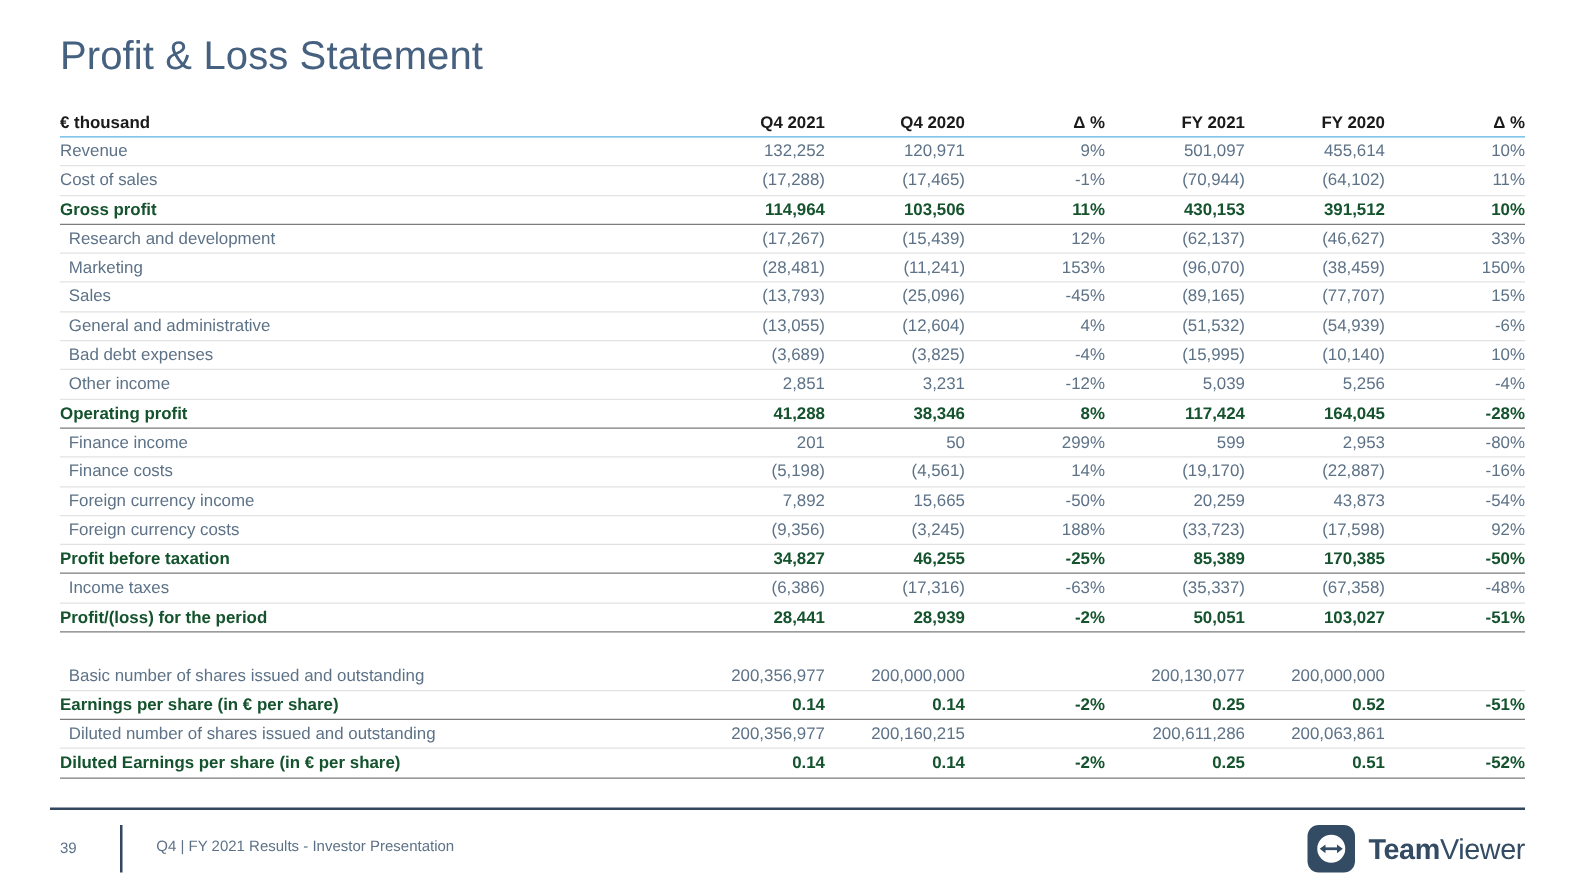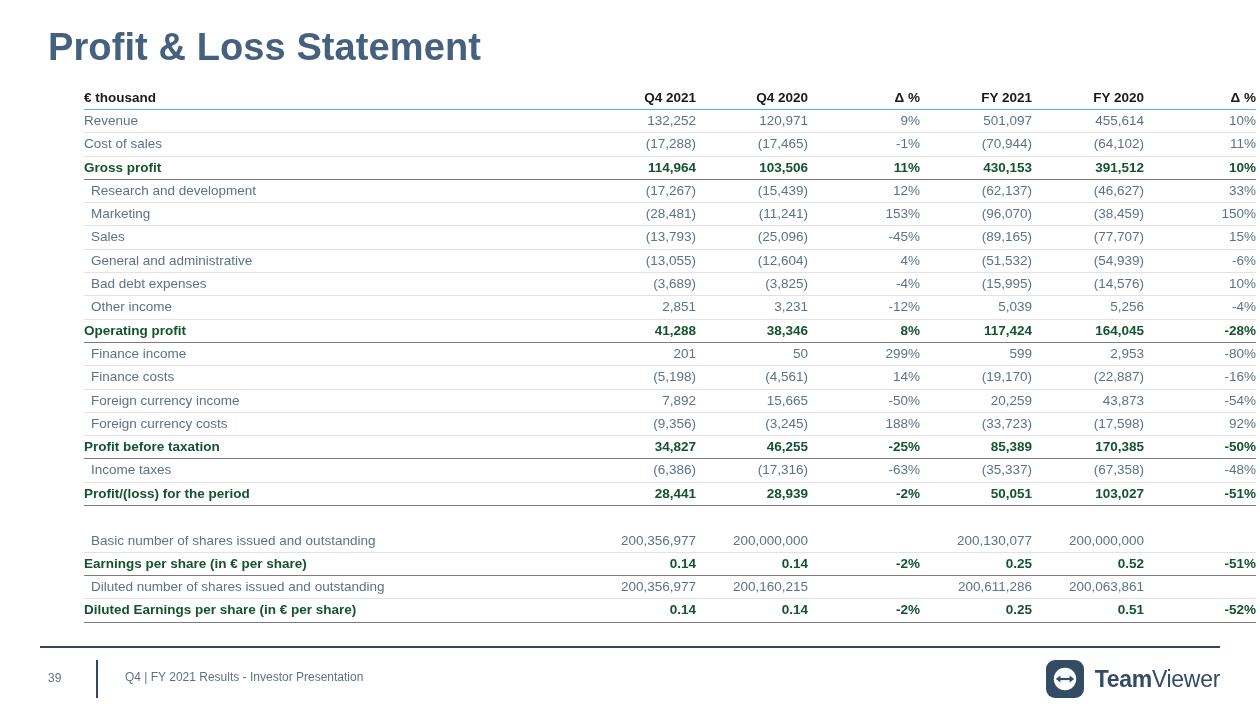--- a/index.html
+++ b/index.html
@@ -16,39 +16,38 @@
   .slide {
     position: relative;
     width: 1260px; height: 708px;
     padding: 0;
   }
 
   
   .slide-title {
     position: absolute;
     left: 48px; top: 26px;
-    font-size: 38px;
-    font-weight: 700;
+    font-size: 32px;
+    font-weight: 400;
     letter-spacing: 0.1px;
     color: #46617f;
     white-space: nowrap;
   }
 
   
   .table-wrap {
     position: absolute;
     left: 48px; top: 86px;
     width: 1172px;
   }
   table.pl {
     width: 100%;
     border-collapse: collapse;
     table-layout: fixed;
     font-size: 13.5px;
-    margin-left: 36px;
   }
   table.pl col.c-label { width: 500px; }
   table.pl col.c-num   { width: 112px; }
   table.pl col.c-pct   { width: 112px; }
 
   table.pl th, table.pl td {
     padding: 0;
     height: 22.3px;
     line-height: 22.3px;
     vertical-align: bottom;
@@ -240,21 +239,21 @@
             <td class="num">(51,532)</td>
             <td class="num">(54,939)</td>
             <td class="num">-6%</td>
           </tr>
           <tr class="detail indent">
             <td class="lbl">Bad debt expenses</td>
             <td class="num">(3,689)</td>
             <td class="num">(3,825)</td>
             <td class="num">-4%</td>
             <td class="num">(15,995)</td>
-            <td class="num">(14,576)</td>
+            <td class="num">(10,140)</td>
             <td class="num">10%</td>
           </tr>
           <tr class="detail indent">
             <td class="lbl">Other income</td>
             <td class="num">2,851</td>
             <td class="num">3,231</td>
             <td class="num">-12%</td>
             <td class="num">5,039</td>
             <td class="num">5,256</td>
             <td class="num">-4%</td>

